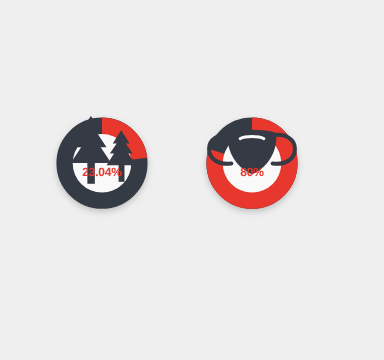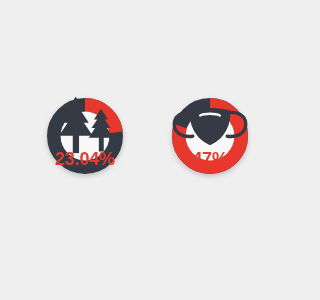--- a/index.html
+++ b/index.html
@@ -33,22 +33,22 @@
     display: block;
     width: 76px;
     height: 76px;
     overflow: visible;
   }
   .pct-label {
     position: absolute;
     left: 0;
     width: 76px;
     text-align: center;
-    top: 51px;
-    font-size: 18px;
+    top: 41px;
+    font-size: 10px;
     font-weight: bold;
     letter-spacing: -0.2px;
     color: #e8382f;
     font-family: "Liberation Sans", sans-serif;
     white-space: nowrap;
   }
   .icon-wrap {
     position: absolute;
     left: 0;
     width: 76px;
@@ -119,16 +119,16 @@
 
         <path d="M9.2 5.0 C4.2 4.4 1.0 6.6 1.0 10.2 C1.0 13.8 4.3 16.2 9.3 15.6" fill="none" stroke="#353a45" stroke-width="1.5" stroke-linecap="round"></path>
         <path d="M24.8 5.0 C29.8 4.4 33.0 6.6 33.0 10.2 C33.0 13.8 29.7 16.2 24.7 15.6" fill="none" stroke="#353a45" stroke-width="1.5" stroke-linecap="round"></path>
 
         <path d="M8.0 4.2 C12.0 2.6 22.0 2.6 26.0 4.2 C26.6 9.6 24.0 16.6 17.0 19.6 C10.0 16.6 7.4 9.6 8.0 4.2 Z" fill="#353a45"></path>
 
         <path d="M12.6 6.3 C14.6 5.3 19.4 5.3 21.4 6.3" fill="none" stroke="#faf9f9" stroke-width="1.1" stroke-linecap="round"></path>
       </svg>
     </div>
 
-    <div class="pct-label" style="color: rgb(232, 56, 47);">47%</div>
+    <div class="pct-label" style="color: rgb(232, 56, 47);">80%</div>
   </div>
 
 </div>
 
 </body></html>

